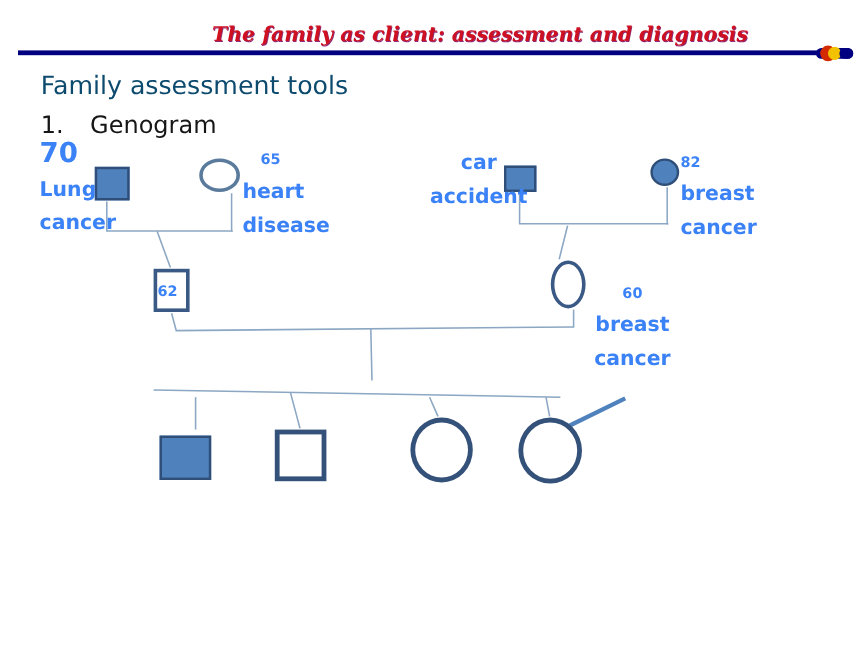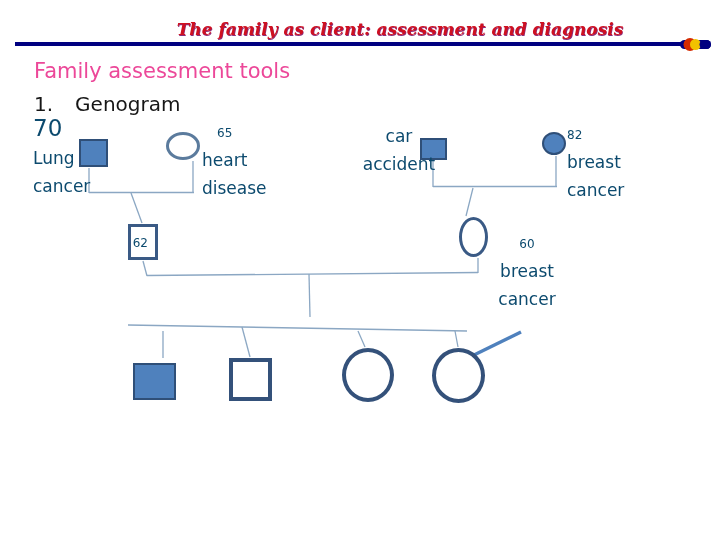--- a/index.html
+++ b/index.html
@@ -8,25 +8,25 @@
 
   .title{position:absolute;left:80px;top:19px;width:640px;text-align:center;
          font-family:"DejaVu Serif",serif;font-style:italic;font-weight:bold;
          font-size:17px;color:#cf1020;text-shadow:0.6px 0.6px 0 #8b2d7b;}
 
   .rule{position:absolute;background:#000080;}
   .rule-top{left:15px;top:42px;width:667px;height:4px;}
   .rule-bottom{left:10px;top:521px;width:703px;height:5px;}
   .marker{position:absolute;left:680px;top:36px;}
 
-  .heading{position:absolute;left:34px;top:59px;font-size:21px;color:#ec4899;}
+  .heading{position:absolute;left:34px;top:59px;font-size:21px;color:#0c4a6e;}
   .subheading{position:absolute;left:34px;top:92px;font-size:20px;color:#161616;
               display:flex;gap:22px;}
 
-  .plabel{position:absolute;color:#0c4a6e;}
+  .plabel{position:absolute;color:#3b82f6;font-weight:bold;}
   .plabel .age{font-size:12px;line-height:26px;}
   .plabel .cond{font-size:17px;line-height:28px;}
   .lbl-gf1{left:33px;top:112px;width:64px;}
   .lbl-gf1 .age{font-size:23px;line-height:32px;}
   .lbl-gm1{left:202px;top:120px;width:74px;}
   .lbl-gm1 .age{margin-left:15px;}
   .lbl-gf2{left:356px;top:122px;width:86px;text-align:center;}
   .lbl-gm2{left:567px;top:122px;width:76px;}
   .lbl-fa{left:56px;top:230px;width:92px;text-align:right;}
   .lbl-mo{left:492px;top:231px;width:70px;text-align:center;}

